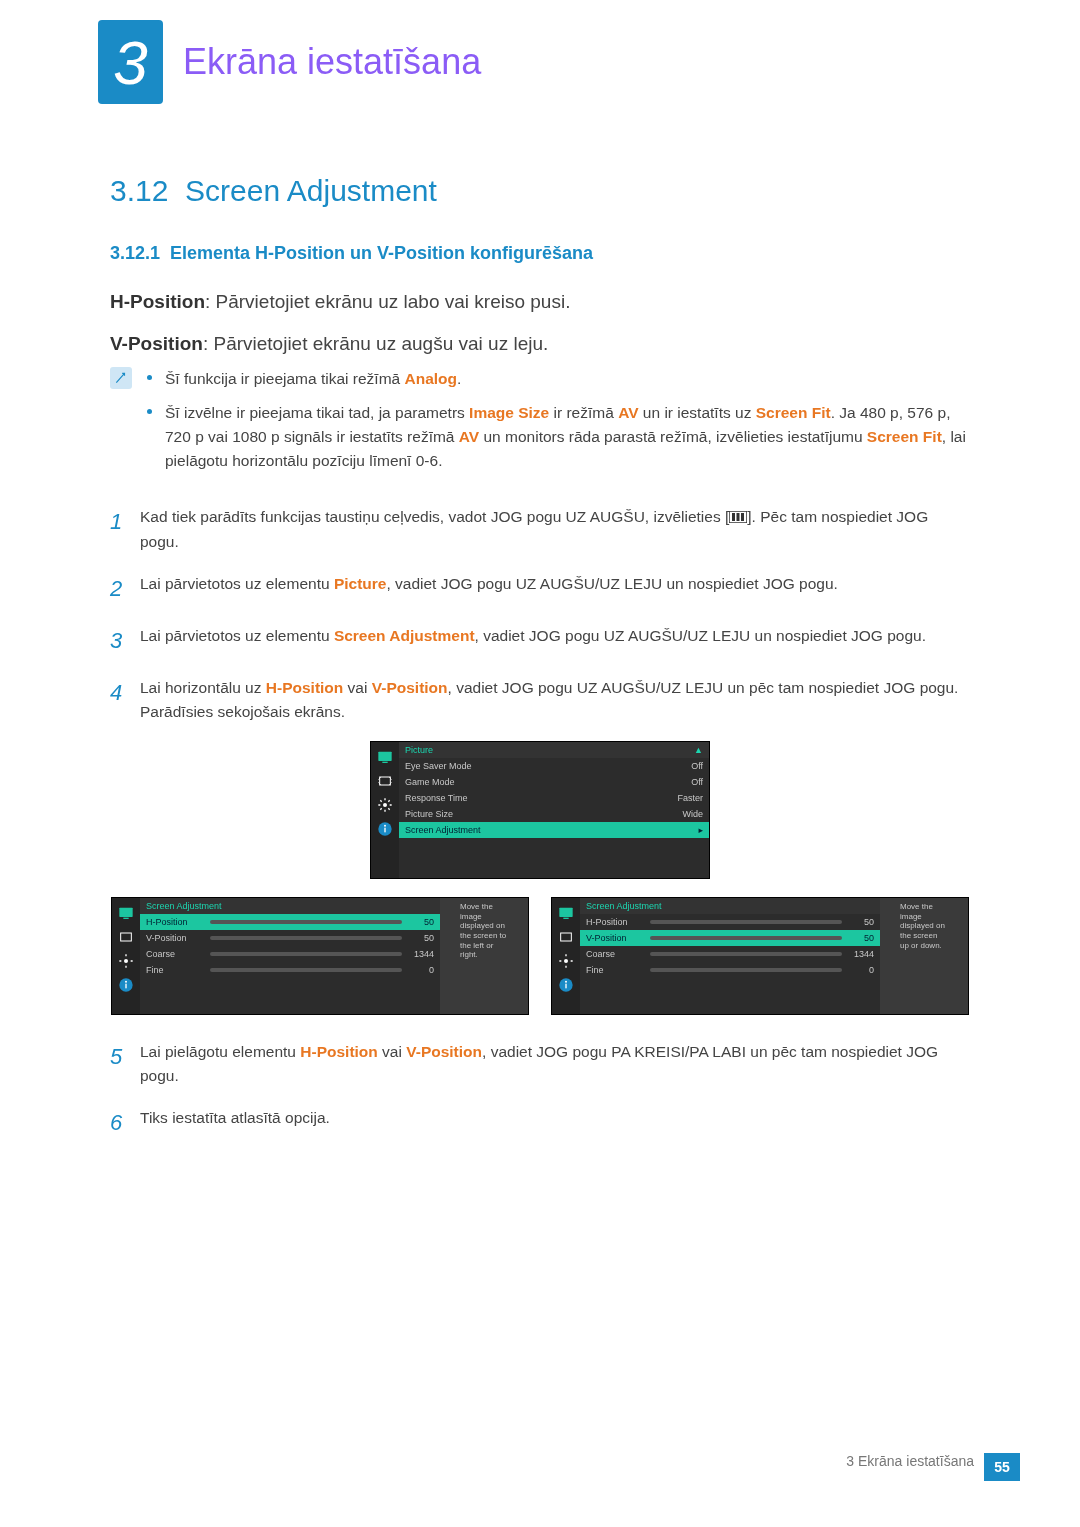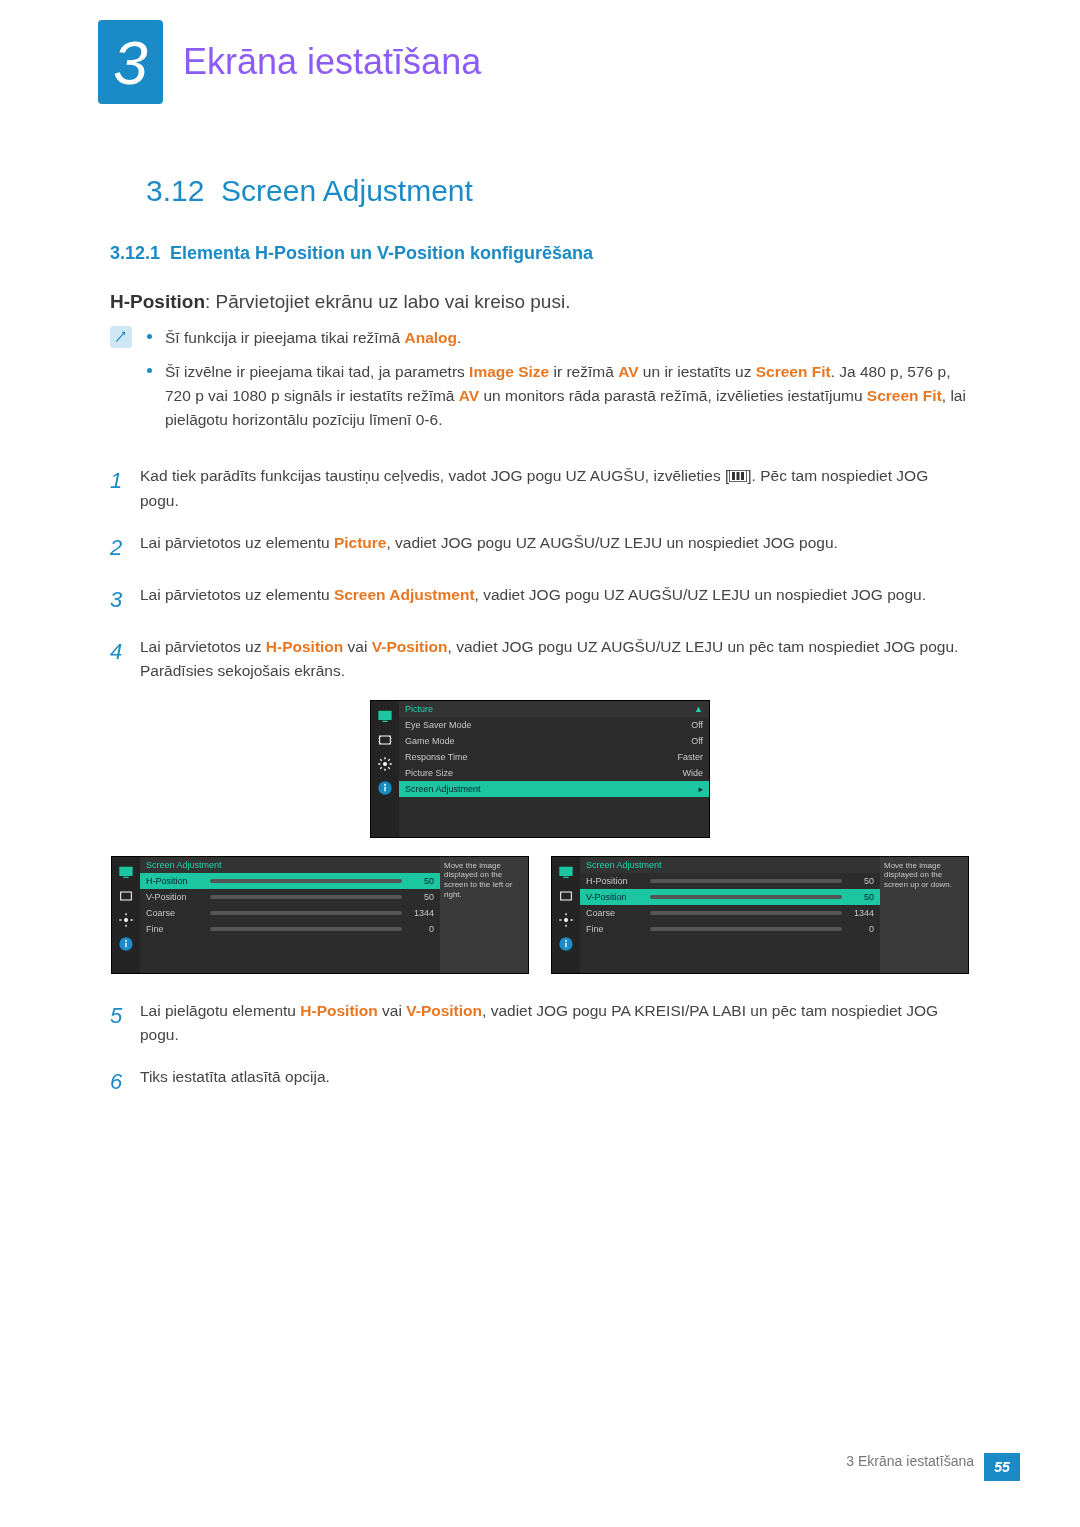--- a/index.html
+++ b/index.html
@@ -8,21 +8,21 @@
     height: 1527px;
     font-family: Arial, Helvetica, sans-serif;
     background: #fff;
     position: relative;
     color: #333;
   }
   .header-row { display: flex; align-items: center; padding: 20px 0 20px 98px; }
   .chip { width: 65px; height: 84px; background: #1a8bc6; border-radius: 4px; display: flex; align-items: center; justify-content: center; font-size: 62px; font-style: italic; color: #fff; font-weight: 300; margin-right: 20px; }
   .page-title { font-size: 36px; color: #8b5cf6; font-weight: 400; }
   .content { padding: 50px 110px 0 110px; }
-  .sec312 { font-size: 30px; color: #1a8bc6; margin-left: 36px; }
+  .sec312 { font-size: 30px; color: #1a8bc6; }
   .sec3121 { font-size: 18px; color: #1a8bc6; margin-top: 35px; font-weight: bold; }
   .body-text { font-size: 19px; color: #444; margin-top: 24px; line-height: 1.45; }
   .body-text b { color: #333; }
   .note-block { display: flex; margin-top: 10px; }
   .note-icon { width: 22px; height: 22px; background: #cfe6f5; border-radius: 3px; margin-right: 15px; display:flex; align-items:center; justify-content:center; flex-shrink:0;}
   .note-icon svg { width:14px; height:14px; }
   .note-list { font-size: 15.5px; color:#444; line-height:1.55; }
   .note-list li { list-style:none; position:relative; padding-left:18px; margin-bottom:10px; }
   .note-list li::before { content:""; position:absolute; left:0; top:8px; width:5px; height:5px; background:#1a8bc6; border-radius:50%; }
   .steps { margin-top: 22px; font-size:15.5px; color:#444; line-height:1.55; }
@@ -34,33 +34,33 @@
   
   .osd-row-1 { display:flex; justify-content:center; margin-top:10px; }
   .osd { background:#2c2c2c; color:#c8c8c8; font-size:10px; display:flex; box-shadow:0 0 0 1px #000; }
   .osd-icons { width:28px; background:#242424; display:flex; flex-direction:column; align-items:center; padding:6px 0; gap:6px;}
   .osd-icons .ic { width:18px; height:18px; display:flex; align-items:center; justify-content:center; color:#fff; }
   .osd-icons .ic svg { width:16px; height:16px; }
   .osd-main { width: 300px; }
   .osd-main .head { background:#333; color:#1cd6b0; padding:3px 6px; display:flex; justify-content:space-between; font-size:9px; align-items:center;}
   .osd-main .row { display:flex; justify-content:space-between; padding:3px 6px; font-size:9px; }
   .osd-main .row.sel { background:#1cc6a0; color:#023; }
-  .osd .hint { width:88px; background:#3a3a3a; padding:4px 4px; font-size:8px; line-height:1.2; }
+  .osd .hint { width:88px; background:#3a3a3a; padding:4px 20px; font-size:8px; line-height:1.2; }
 
   .osd1 .osd-main { width: 310px; }
   .osd-sliders .row { align-items:center; }
   .osd-sliders .label { width:60px; }
   .osd-sliders .bar { flex:1; height:4px; background:#555; border-radius:2px; position:relative; margin:0 4px; }
   .osd-sliders .bar .fill { height:100%; background:#bbb; border-radius:2px; }
   .osd-sliders .val { width:28px; text-align:right; }
 
   .osd-row-2 { display:flex; justify-content:center; gap:24px; margin-top:20px; }
 
   .footer { position:absolute; bottom:46px; right:60px; display:flex; align-items:flex-start; font-size:14px; color:#777; }
-  .footer .pg { background:#1a8bc6; color:#fff; width:36px; height:28px; display:flex; align-items:center; justify-content:center; margin-left:10px; font-weight:bold;font-style:italic; }
+  .footer .pg { background:#1a8bc6; color:#fff; width:36px; height:28px; display:flex; align-items:center; justify-content:center; margin-left:10px; font-weight:bold; }
 
   .red { color:#e87722; font-weight:bold; }
 </style>
 </head>
 <body>
 
 <div class="header-row">
   <div class="chip">3</div>
   <div class="page-title">Ekrāna iestatīšana</div>
 </div>
@@ -69,20 +69,23 @@
   <div class="sec312">
     <span>3.12</span>&nbsp;&nbsp;<span>Screen Adjustment</span>
   </div>
 
   <div class="sec3121">
     <span>3.12.1</span>&nbsp;&nbsp;<span>Elementa H-Position un V-Position konfigurēšana</span>
   </div>
 
   <p class="body-text">
     <b>H-Position</b><span>: Pārvietojiet ekrānu uz labo vai kreiso pusi.</span>
+  </p>
+  <p class="body-text" style="margin-top:14px;">
+    <b>V-Position</b><span>: Pārvietojiet ekrānu uz augšu vai uz leju.</span>
   </p>
 
   <div class="note-block">
     <div class="note-icon">
       <svg viewBox="0 0 24 24" fill="none" stroke="#1a8bc6" stroke-width="2">
           <path d="M4 20 L18 4 M14 4 H18 V8"></path>
         </svg>
     </div>
     <ul class="note-list">
       <li><span>Šī funkcija ir pieejama tikai režīmā </span><span class="red">Analog</span><span>.</span></li>
@@ -103,21 +106,21 @@
     <div class="step">
       <div class="stepnum">2</div>
       <div class="txt"><span>Lai pārvietotos uz elementu </span><span class="red">Picture</span><span>, vadiet JOG pogu UZ AUGŠU/UZ LEJU un nospiediet JOG pogu.</span></div>
     </div>
     <div class="step">
       <div class="stepnum">3</div>
       <div class="txt"><span>Lai pārvietotos uz elementu </span><span class="red">Screen Adjustment</span><span>, vadiet JOG pogu UZ AUGŠU/UZ LEJU un nospiediet JOG pogu.</span></div>
     </div>
     <div class="step">
       <div class="stepnum">4</div>
-      <div class="txt"><span>Lai pārvietotos uz </span><span class="red">H-Position</span><span> vai </span><span class="red">V-Position</span><span>, vadiet JOG pogu UZ AUGŠU/UZ LEJU un pēc tam nospiediet JOG pogu.</span><br><span>Parādīsies sekojošais ekrāns.</span></div>
+      <div class="txt"><span>Lai horizontālu uz </span><span class="red">H-Position</span><span> vai </span><span class="red">V-Position</span><span>, vadiet JOG pogu UZ AUGŠU/UZ LEJU un pēc tam nospiediet JOG pogu.</span><br><span>Parādīsies sekojošais ekrāns.</span></div>
     </div>
   </div>
 
   <div class="osd-row-1">
     <div class="osd osd1">
       <div class="osd-icons">
         <div class="ic">
             <svg viewBox="0 0 24 24" fill="#1cc6a0">
               <rect x="2" y="4" width="20" height="14" rx="1"></rect>
               <rect x="8" y="19" width="8" height="2"></rect>

